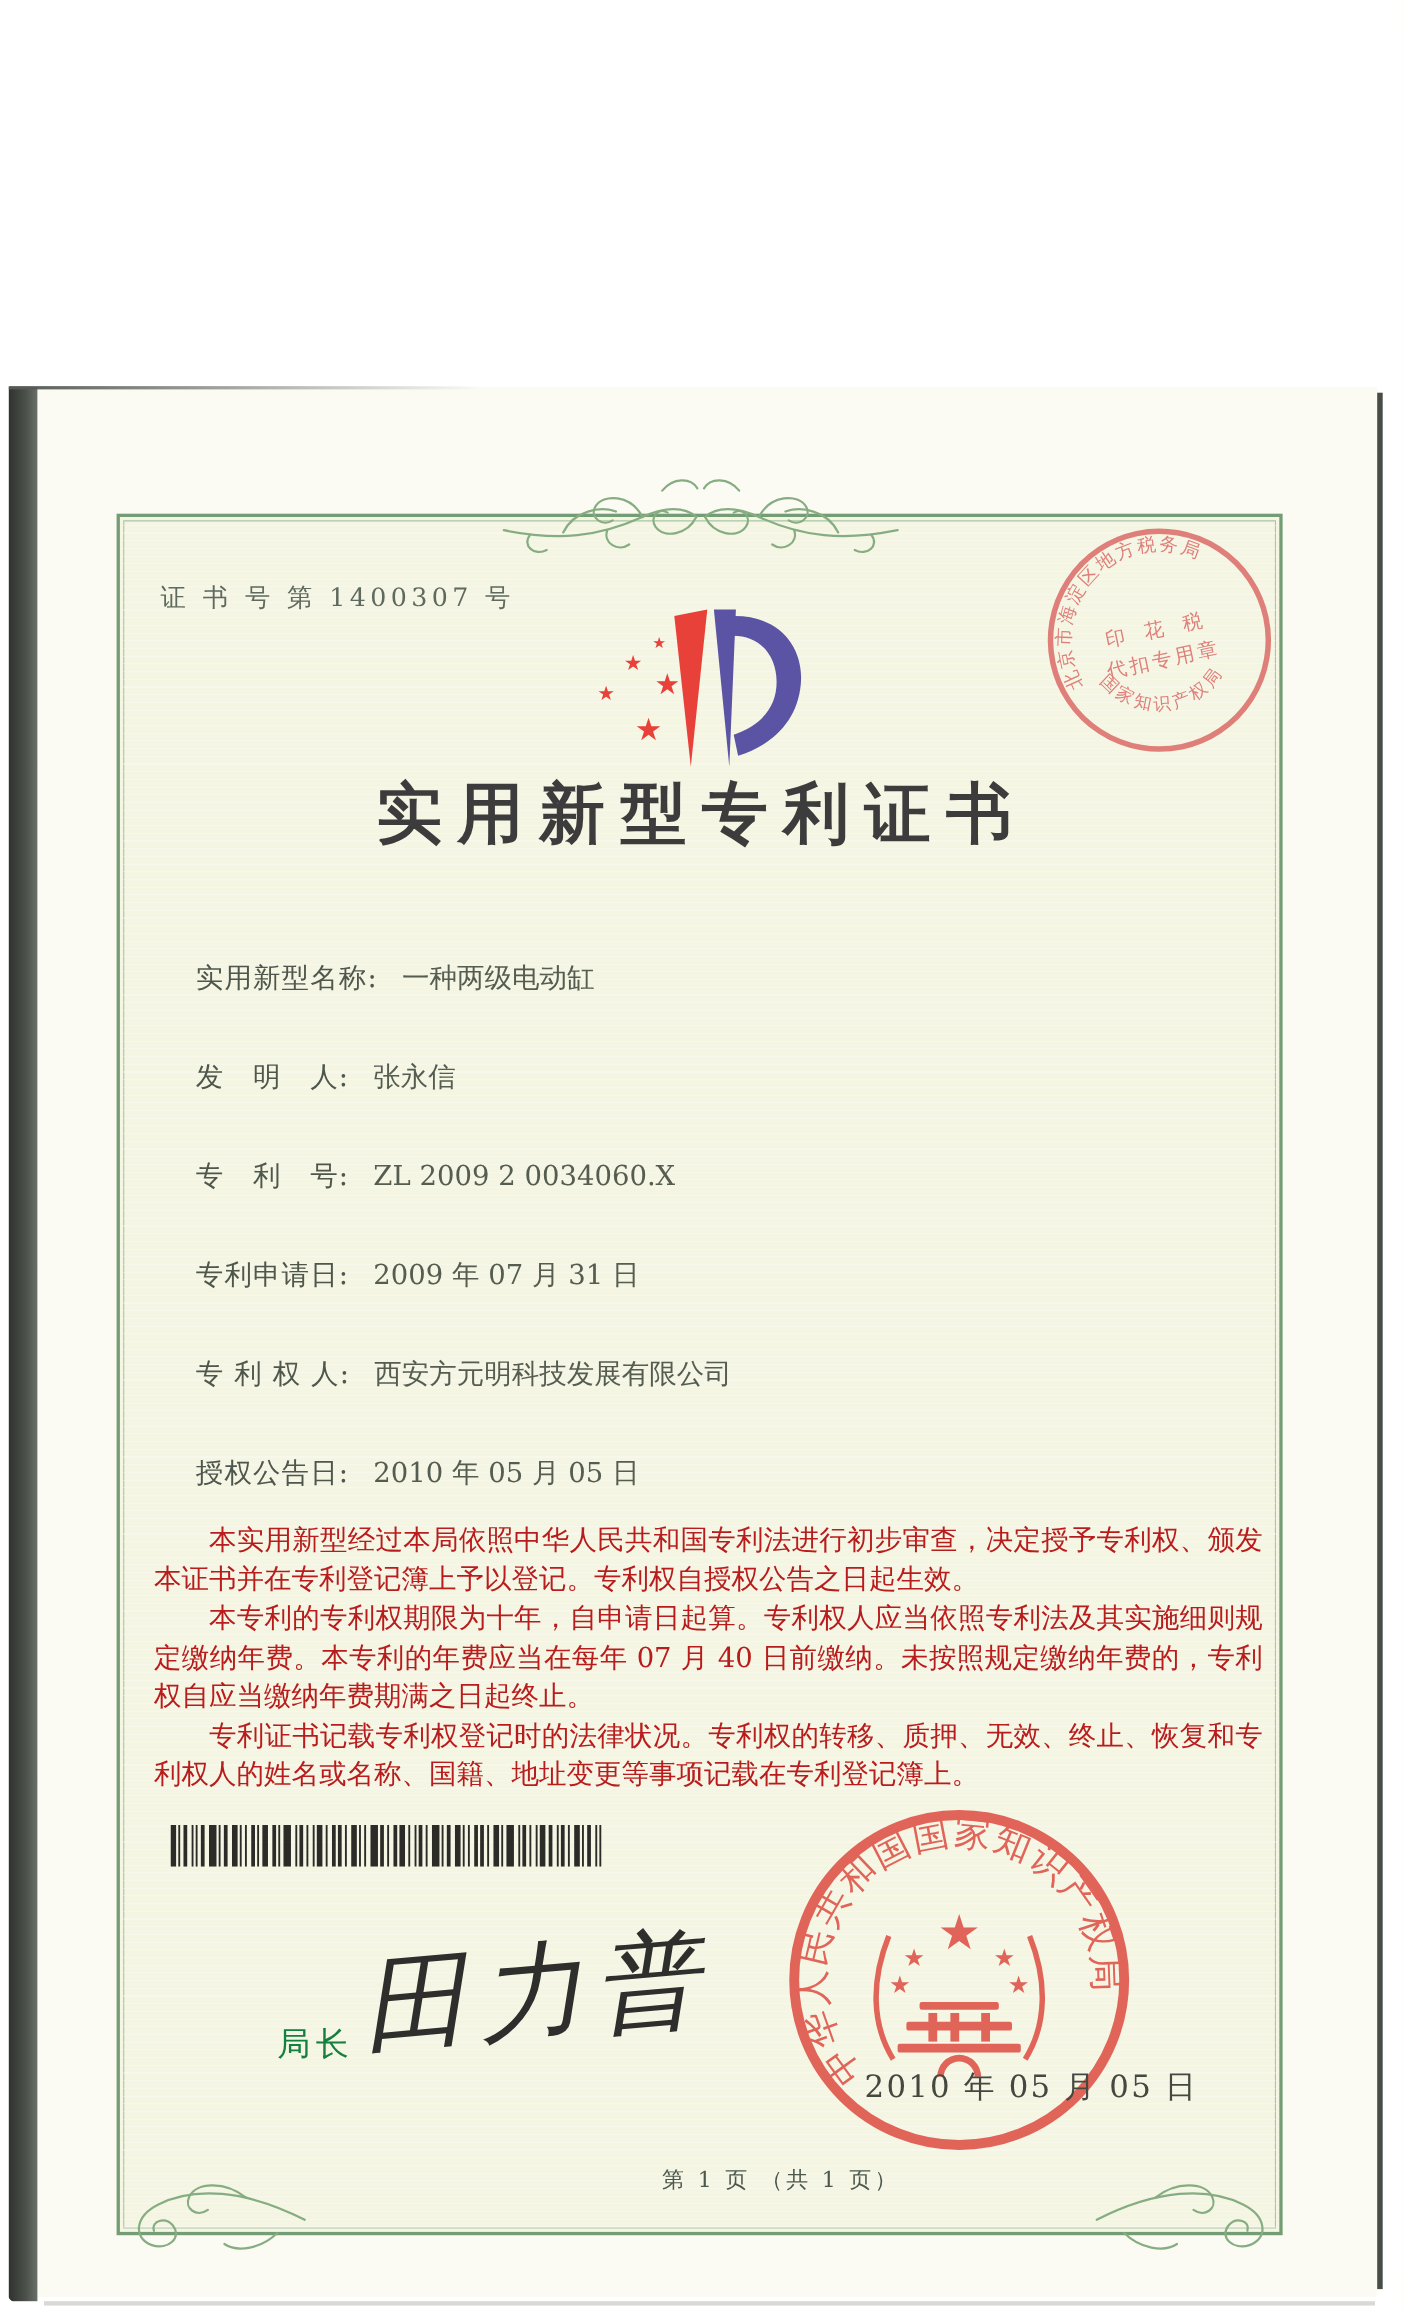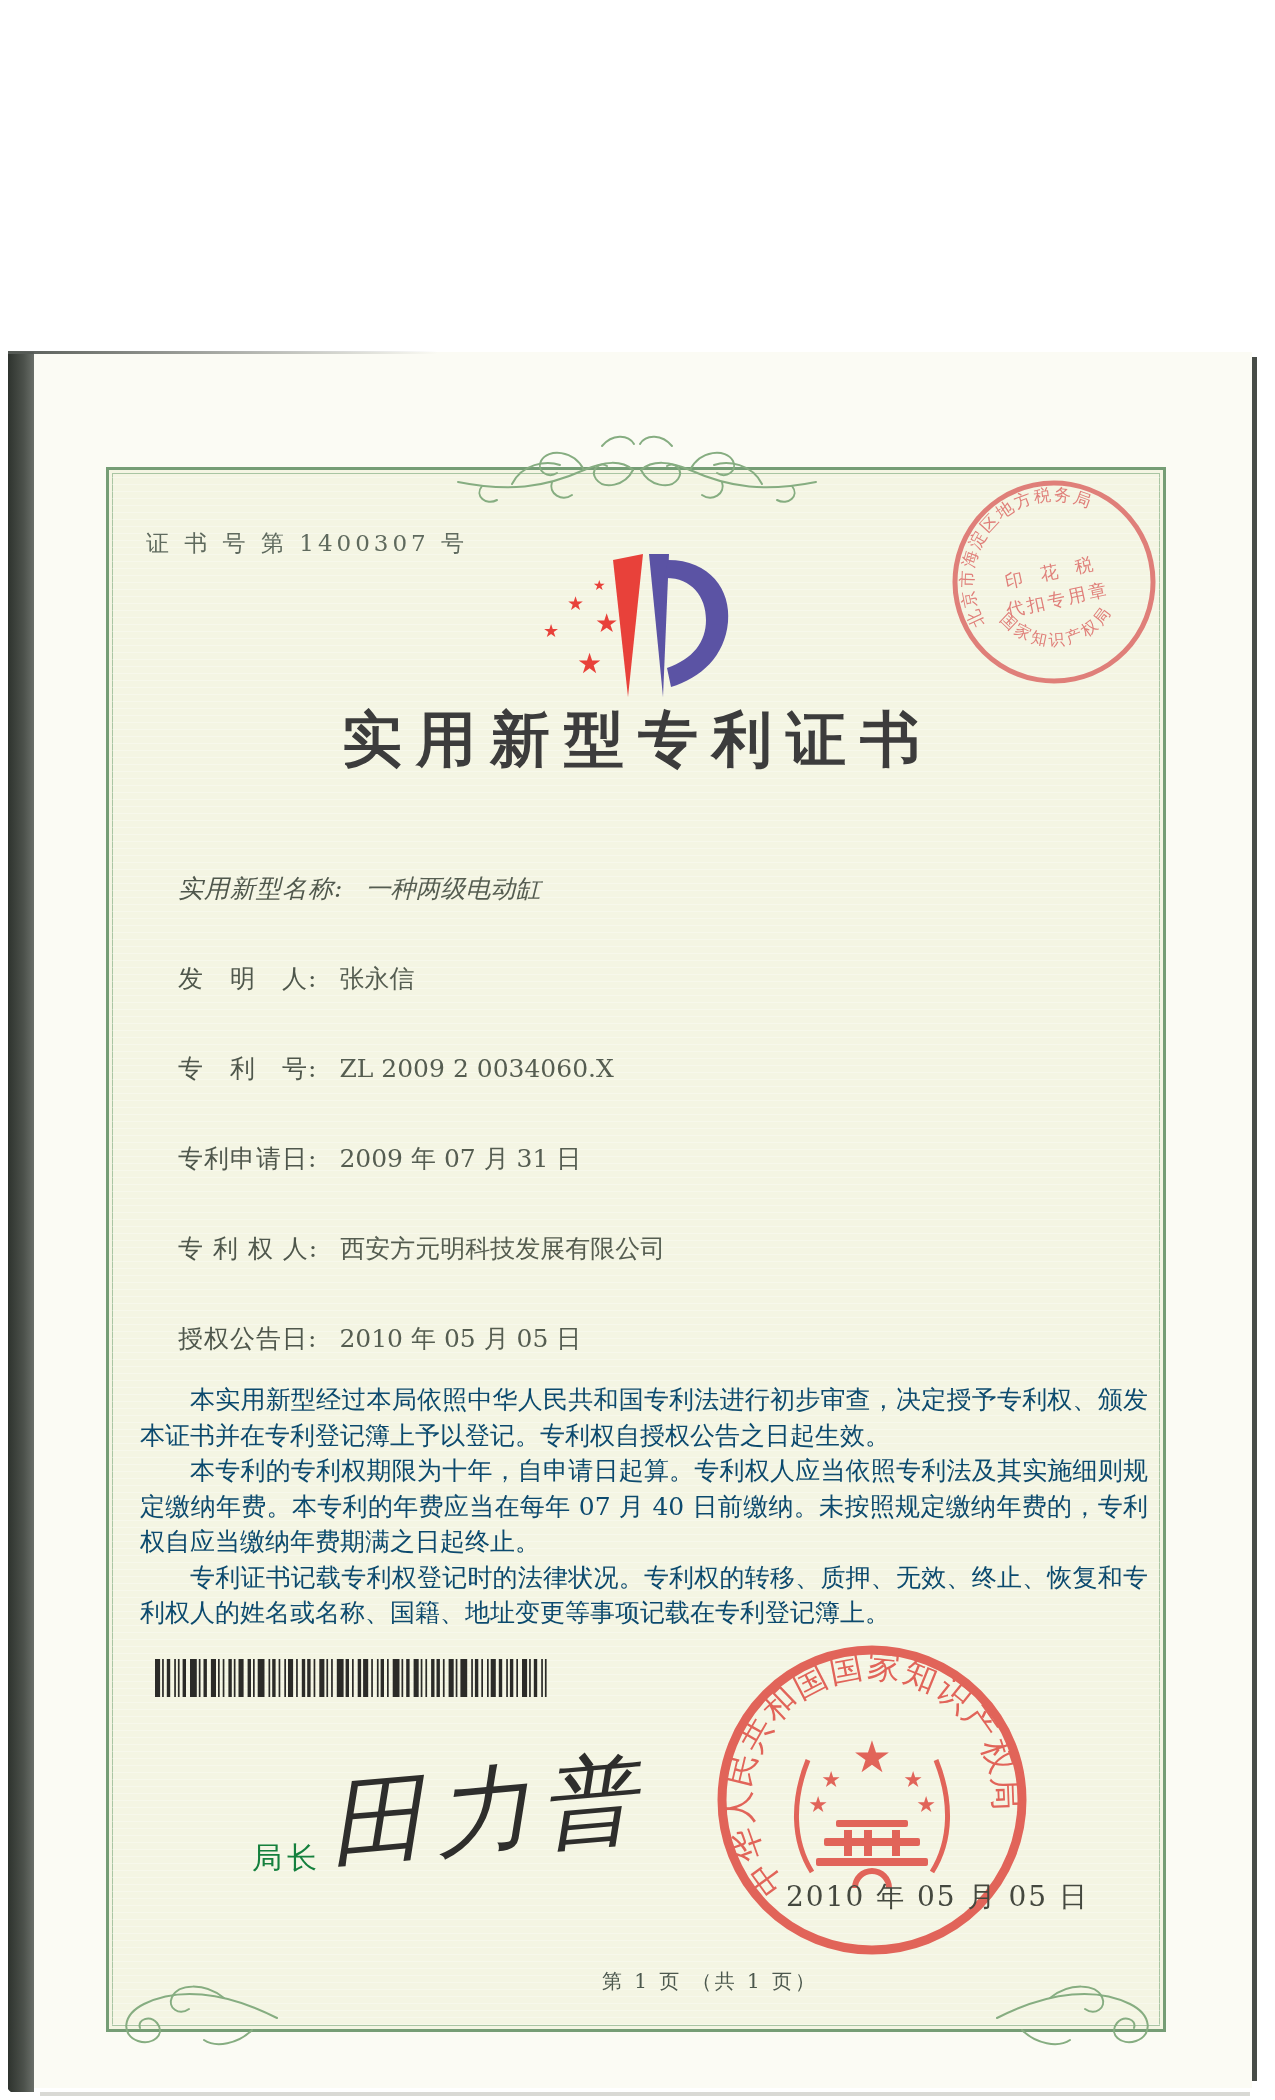--- a/index.html
+++ b/index.html
@@ -25,21 +25,21 @@
   .ornament { position:absolute; pointer-events:none; }
 
   
   .cert-no { position:absolute; left:146px; top:528px; font-size:23px; letter-spacing:4px; color:#5f6a5e; }
   .title { position:absolute; left:110px; top:700px; width:1056px; text-align:center;
     font-size:60px; font-weight:bold; letter-spacing:14px; color:#3c3c3c; }
   .field-row { position:absolute; left:178px; font-size:25px; color:#4f574c; white-space:nowrap; }
   .field-row .label { letter-spacing:1px; }
   .field-row .value { margin-left:14px; color:#555d51; }
   .body-text { position:absolute; left:140px; top:1382px; width:1008px; font-size:25px;
-    line-height:35.5px; color:#0c4a6e; text-align:justify; }
+    line-height:35.5px; color:#b91c1c; text-align:justify; }
   .body-text p { text-indent:2em; margin:0; }
   .footer { position:absolute; left:110px; top:1968px; width:1200px; text-align:center;
     font-size:20px; letter-spacing:3px; color:#4c584e; }
 
   
   .barcode { position:absolute; left:155px; top:1659px; width:396px; height:38px; }
 
   
   .sig-title { position:absolute; left:252px; top:1838px; font-size:30px; letter-spacing:5px; color:#15803d; }
   .sig-name { position:absolute; left:328px; top:1748px; font-size:96px; font-style:italic;
@@ -133,21 +133,21 @@
     <svg width="240" height="165" viewBox="0 0 240 165">
       <polygon points="108,12 138,6 123,149" fill="#e8413a"></polygon>
       <polygon points="144,6 164,6 158,149" fill="#5b53a4"></polygon>
       <path d="M 163,12 C 205,12 226,42 223,74 C 220,108 196,130 166,139 L 162,120
                C 188,111 201,94 201,72 C 201,48 186,29 159,30 Z" fill="#5b53a4"></path>
     </svg>
   </div>
 
   <div class="title">实用新型专利证书</div>
 
-  <div class="field-row" style="top:872px;font-style:italic;">
+  <div class="field-row" style="top:872px;">
     <span class="label">实用新型名称:</span>
     <span class="value">一种两级电动缸</span>
   </div>
   <div class="field-row" style="top:962px;">
     <span class="label">发　明　人:</span>
     <span class="value">张永信</span>
   </div>
   <div class="field-row" style="top:1052px;">
     <span class="label">专　利　号:</span>
     <span class="value">ZL 2009 2 0034060.X</span>

